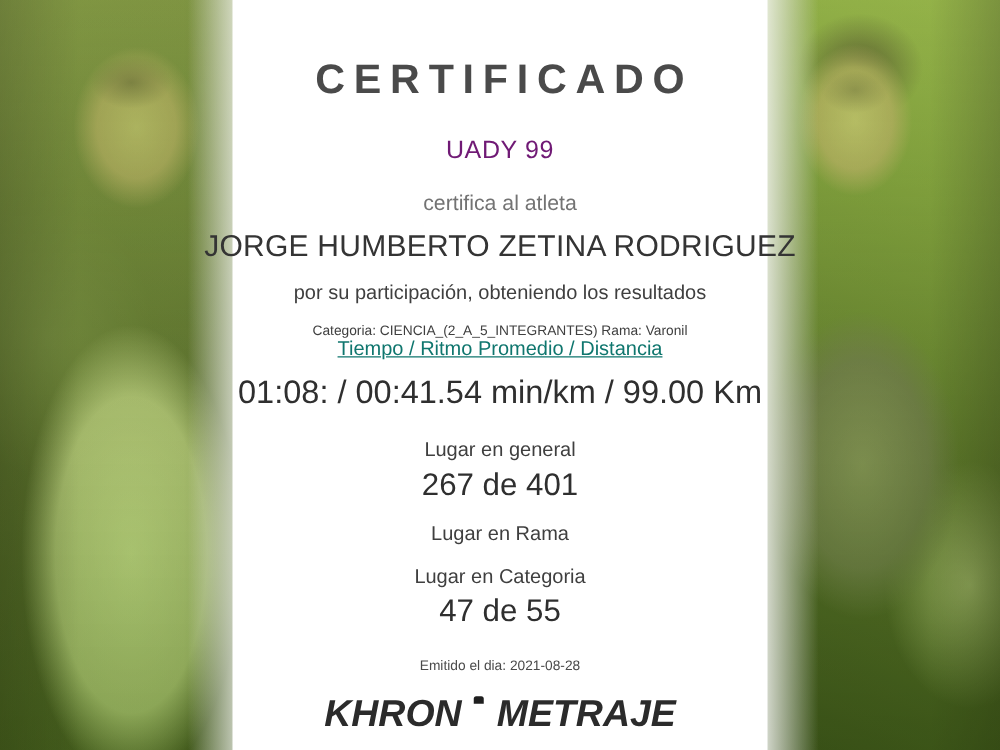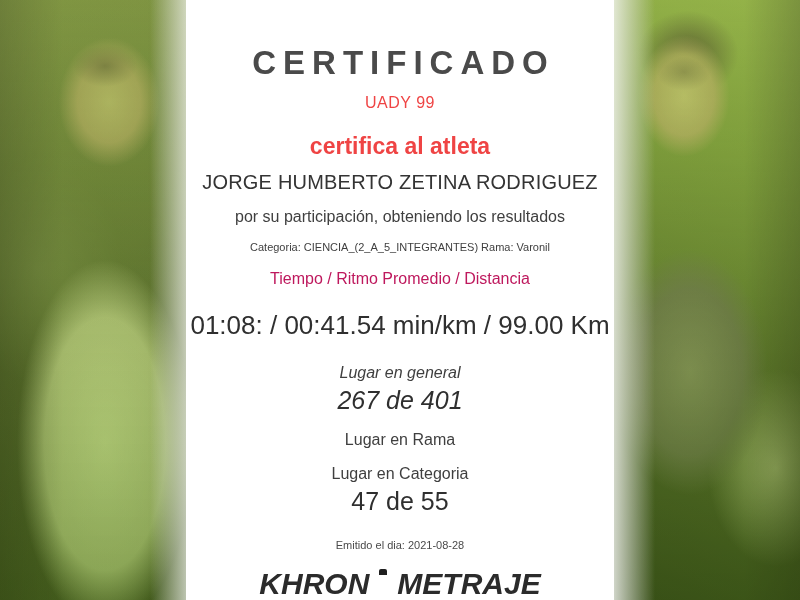--- a/index.html
+++ b/index.html
@@ -119,72 +119,71 @@
 
   .title {
     margin-top: 44px;
     font-size: 33px;
     font-weight: bold;
     letter-spacing: 7px;
     color: #4a4a4a;
     text-indent: 7px;
   }
   .subtitle {
-    margin-top: 12px;
-    font-size: 16px;
-    color: #ef4444;
+    margin-top: 27px;
+    font-size: 20px;
+    color: #701a75;
     letter-spacing: 0.5px;
   }
   .certifies {
     margin-top: 21px;
-    font-size: 23px;
-    color: #ef4444;
-    font-weight: bold;
+    font-size: 17px;
+    color: #737373;
   }
   .athlete {
     margin-top: 11px;
-    font-size: 20px;
+    font-size: 24px;
     color: #343434;
     letter-spacing: 0.2px;
     white-space: nowrap;
   }
   .participation {
     margin-top: 14px;
     font-size: 16px;
     color: #3f3f3f;
   }
   .category-line {
     margin-top: 15px;
     font-size: 11px;
     color: #3f3f3f;
     white-space: nowrap;
   }
   .metrics-label {
-    margin-top: 17px;
     font-size: 16px;
-    color: #be185d;
+    color: #0f766e;
+    text-decoration: underline;
   }
   .metrics-value {
-    margin-top: 22px;
+    margin-top: 9px;
     font-size: 26px;
     color: #2f2f2f;
     white-space: nowrap;
   }
 
   .place-label {
     font-size: 16px;
     color: #3f3f3f;
   }
   .place-value {
     font-size: 25px;
     color: #2f2f2f;
     margin-top: 4px;
   }
   .place-block { margin-top: 16px; }
-  .place-block.first { margin-top: 23px; font-style: italic; }
+  .place-block.first { margin-top: 23px; }
 
   .issued {
     margin-top: 23px;
     font-size: 11px;
     color: #4a4a4a;
   }
 
   
   .logo {
     margin-top: 18px;

